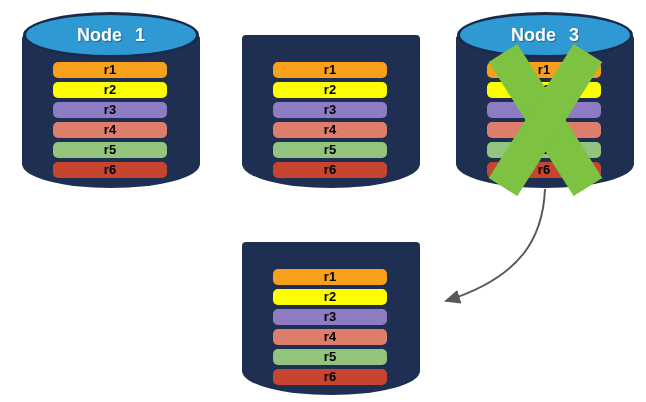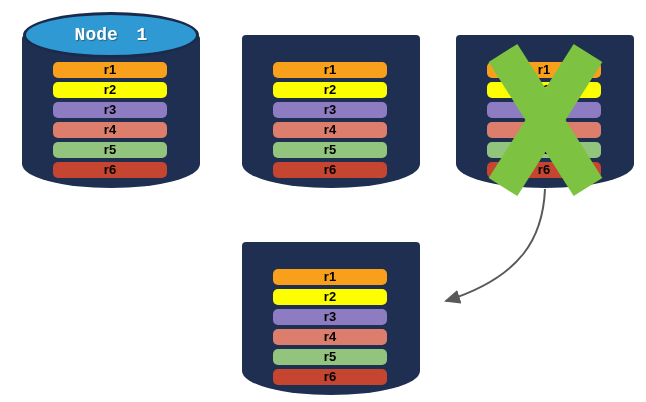--- a/index.html
+++ b/index.html
@@ -39,21 +39,21 @@
     top: 0;
     height: 46px;
     background: var(--cylinder-top);
     border: 3px solid var(--cylinder-rim);
     border-radius: 50%;
     display: flex;
     align-items: center;
     justify-content: center;
   }
   .node-title {
-    font-family: Liberation Mono, monospace;
+    font-family: Liberation Sans, sans-serif;
     font-weight: bold;
     font-size: 18px;
     color: var(--title-text);
     word-spacing: 8px;
     text-shadow: 1px 1px 1px rgba(0,0,0,0.35);
     white-space: nowrap;
   }
   .bars {
     position: absolute;
     left: 31px;
@@ -144,20 +144,23 @@
           <span class="bar-label">r5</span>
         </div>
       <div class="bar" style="background-color: rgb(197, 69, 48);">
           <span class="bar-label">r6</span>
         </div>
     </div>
   </div>
 
   <div class="node" style="left:456px;top:12px">
     <div class="cyl-body"></div>
+    <div class="cyl-top">
+      <span class="node-title">Node 3</span>
+    </div>
     <div class="bars">
       <div class="bar" style="background-color: rgb(248, 160, 28);">
           <span class="bar-label">r1</span>
         </div>
       <div class="bar" style="background-color: rgb(253, 255, 0);">
           <span class="bar-label">r2</span>
         </div>
       <div class="bar" style="background-color: rgb(142, 124, 195);">
           <span class="bar-label">r3</span>
         </div>

